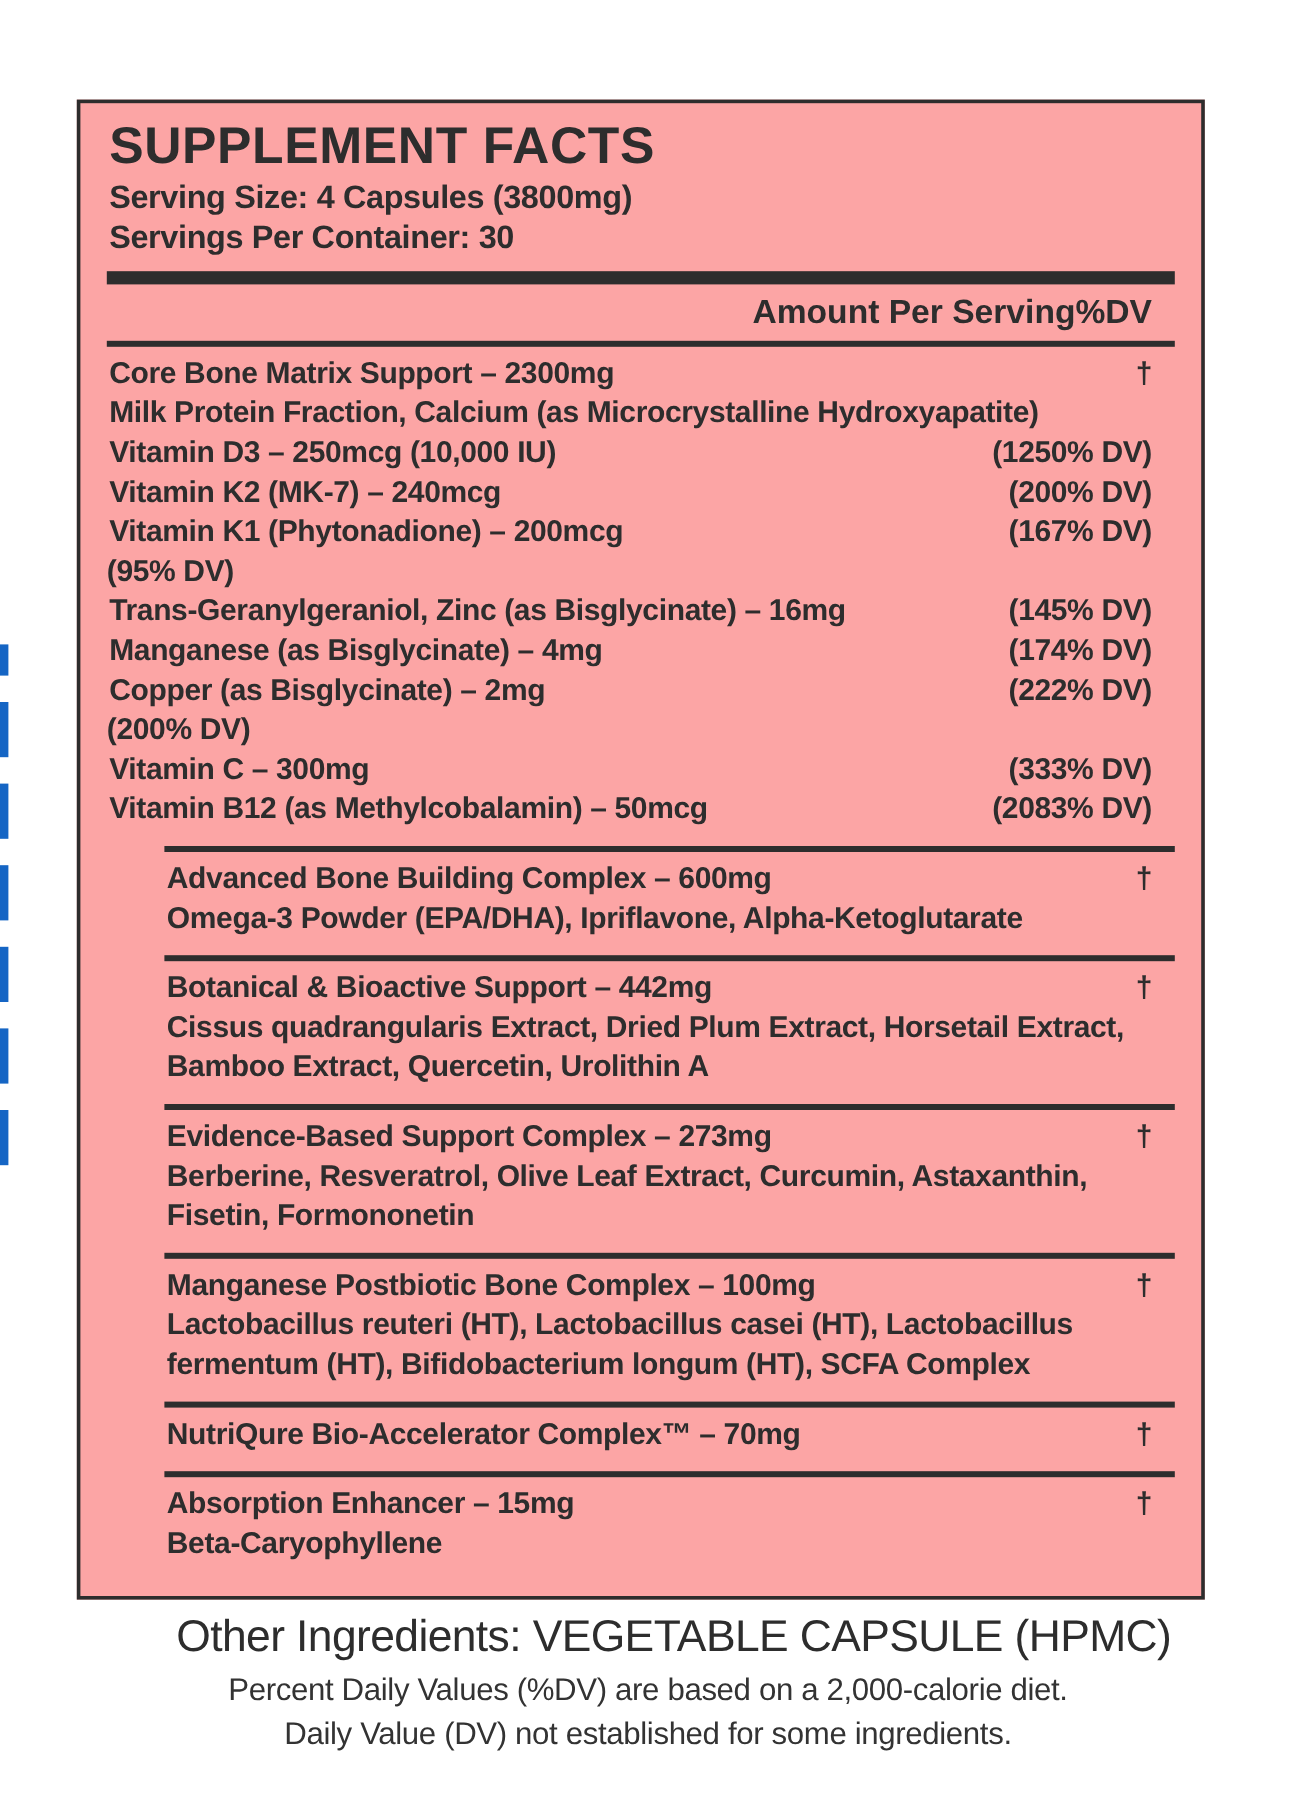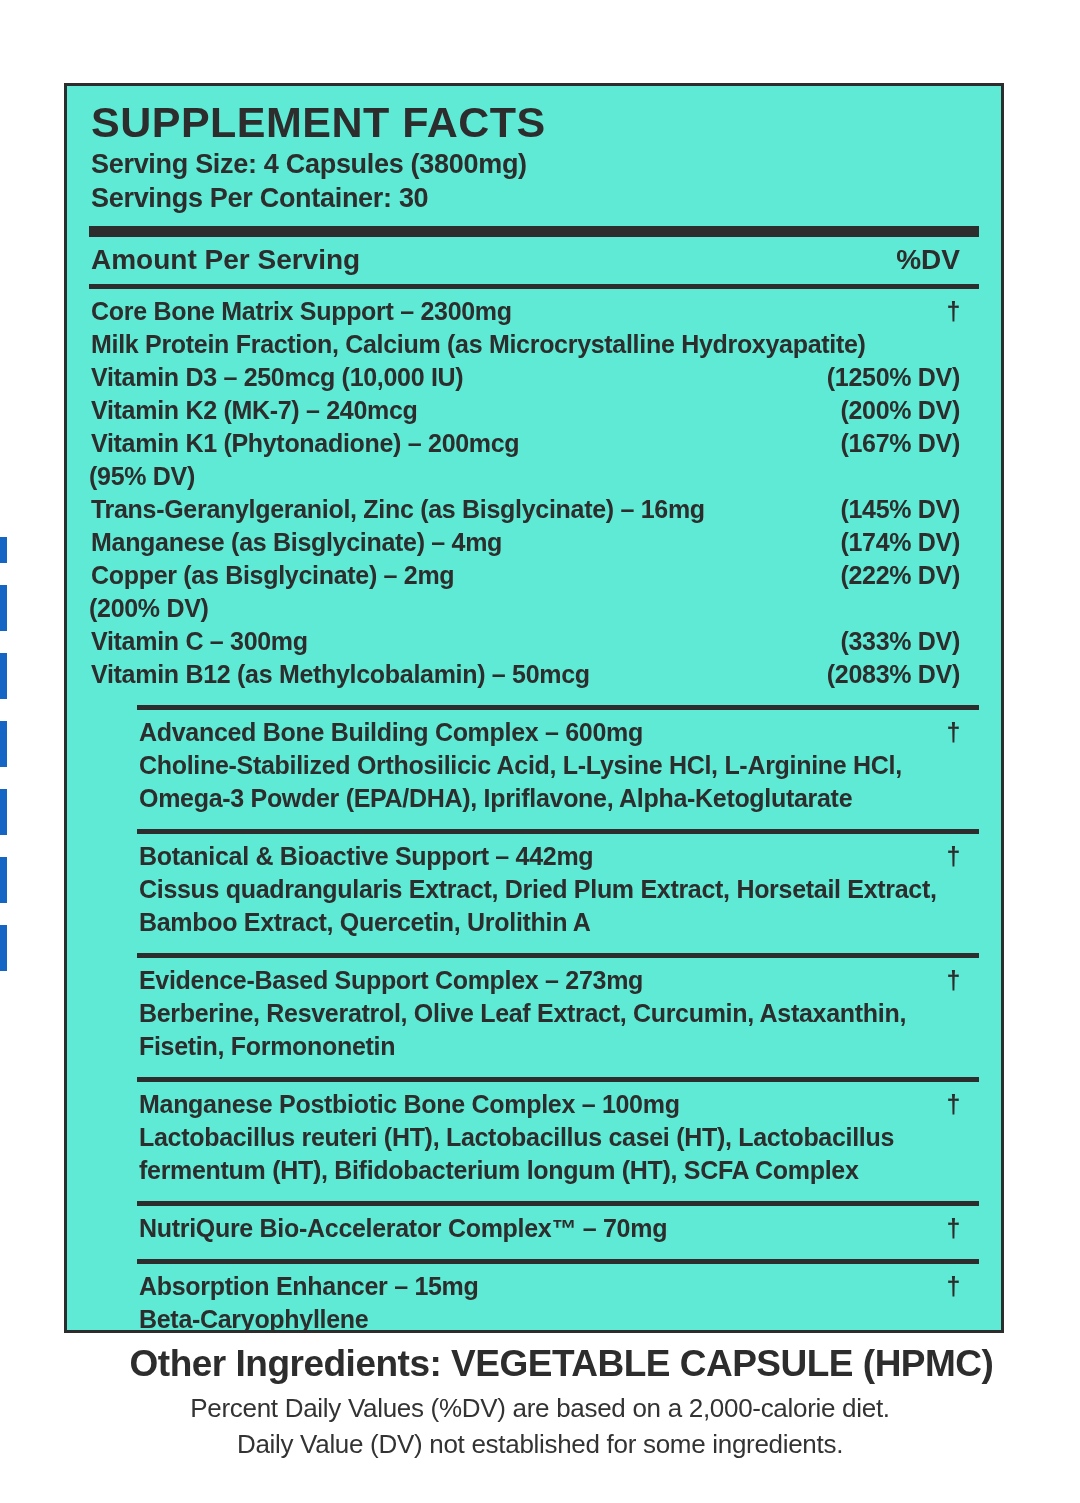--- a/index.html
+++ b/index.html
@@ -22,21 +22,21 @@
   }
   .edge-dash { width: 7px; height: 46px; }
   .edge-dash:first-child { height: 26px; }
 
   
   .panel {
     position: absolute;
     left: 64px; top: 83px;
     width: 940px; height: 1250px;
     border: 3px solid #2d2d2d;
-    background: #5eead4;
+    background: #fca5a5;
     padding: 12px 22px 8px 22px;
   }
   .panel-title {
     font-size: 43px;
     font-weight: bold;
     letter-spacing: 0.5px;
     line-height: 1.15;
     padding-left: 2px;
   }
   .serving-line {
@@ -50,21 +50,21 @@
     height: 11px;
     background: #2d2d2d;
     margin-top: 11px;
   }
   .bar-thin {
     height: 5px;
     background: #2d2d2d;
   }
   .cols-row {
     display: flex;
-    justify-content: space-between;
+    justify-content: flex-end;
     align-items: center;
     font-size: 28px;
     font-weight: bold;
     padding: 7px 0 8px 2px;
   }
   .cols-row .col-dv { margin-right: 19px; }
 
   .sections { }
   .section { padding: 6px 0 14px 0; }
   .section + .section { border-top: 5px solid #2d2d2d; margin-left: 48px; }
@@ -83,21 +83,21 @@
 
   
   .footer {
     position: absolute;
     left: 0; top: 1338px;
     width: 1080px;
     text-align: center;
   }
   .other-ingredients {
     font-size: 37px;
-    font-weight: bold;
+    font-weight: normal;
     letter-spacing: -0.5px;
     line-height: 52px;
     margin-left: 43px;
   }
   .footnote {
     font-size: 26px;
     font-weight: normal;
     letter-spacing: -0.3px;
     line-height: 36px;
     color: #333333;
@@ -178,24 +178,20 @@
     <span class="name">Vitamin B12 (as Methylcobalamin) – 50mcg</span>
     <span class="dv">(2083% DV)</span>
   </div>
       </div>
       <div class="section">
         <div class="row">
     <span class="name">Advanced Bone Building Complex – 600mg</span>
     <span class="dv">†</span>
   </div>
         <div class="row">
-    <span class="name">Choline-Stabilized Orthosilicic Acid, L-Lysine HCl, L-Arginine HCl,</span>
-    <span class="dv"></span>
-  </div>
-        <div class="row">
     <span class="name">Omega-3 Powder (EPA/DHA), Ipriflavone, Alpha-Ketoglutarate</span>
     <span class="dv"></span>
   </div>
       </div>
       <div class="section">
         <div class="row">
     <span class="name">Botanical &amp; Bioactive Support – 442mg</span>
     <span class="dv">†</span>
   </div>
         <div class="row">

